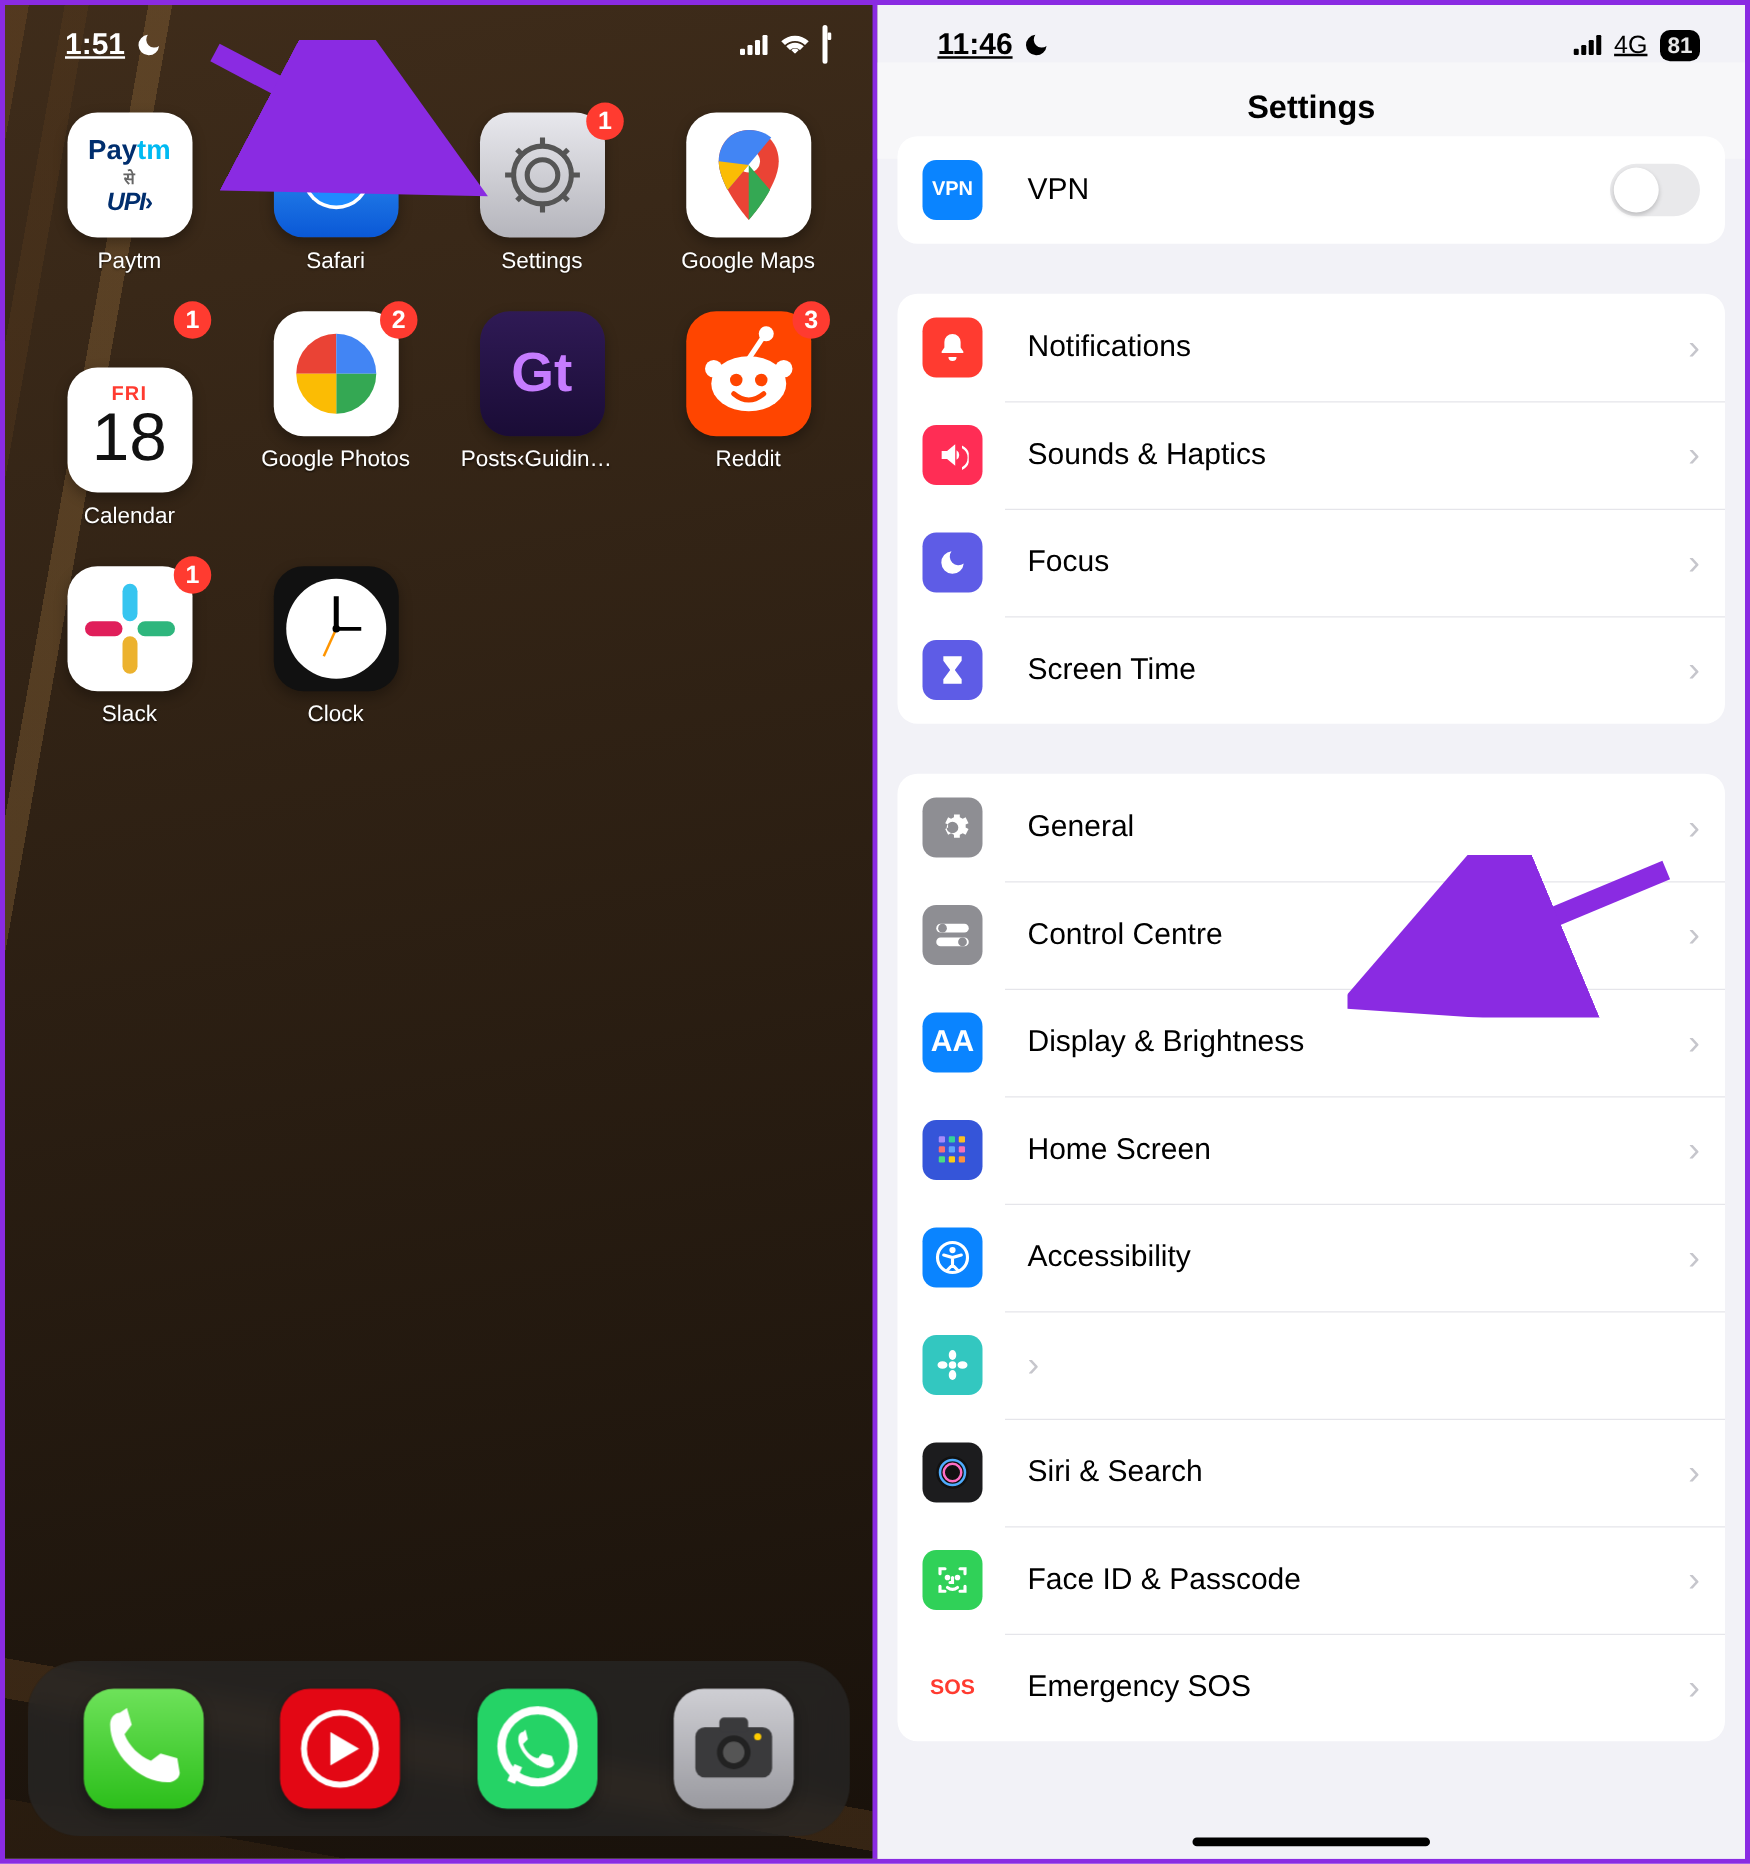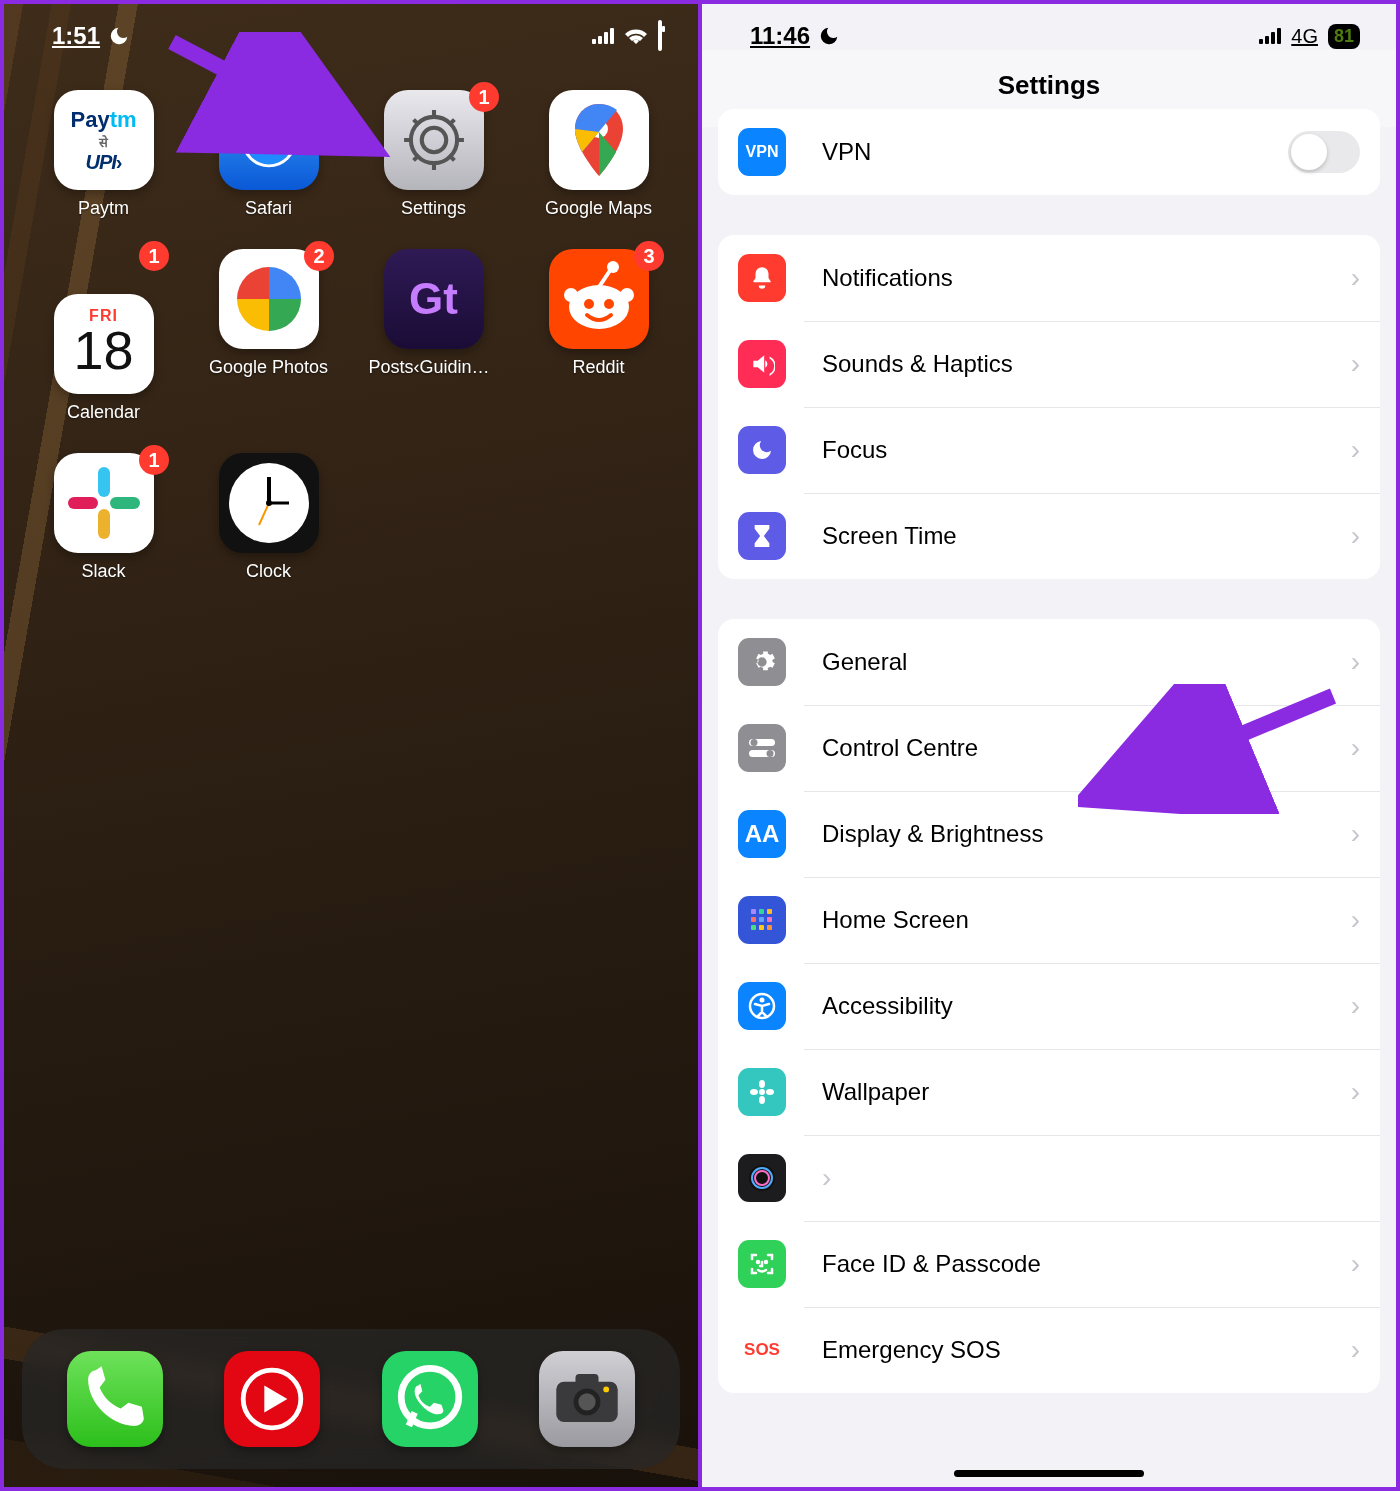--- a/index.html
+++ b/index.html
@@ -131,21 +131,21 @@
   .arrow {
     position:absolute;
     z-index:5;
   }
 
   
   .right .statusbar { color:#000; }
   .right .signal-bars span { background:#000; }
   .right .moon-icon svg path { fill:#000; }
   .batt-pill {
-    background:#000; color:#4d7c0f; border-radius:8px;
+    background:#000; color:#e5e5e5; border-radius:8px;
     font-size:18px; font-weight:700; padding:2px 6px;
   }
   .net-label { font-size:20px; font-weight:500; }
 
   .settings-title {
     text-align:center;
     font-size:26px; font-weight:700;
     padding: 20px 0 26px;
     background: #f7f7f9;
   }
@@ -544,31 +544,31 @@
           <svg width="26" height="26" viewBox="0 0 26 26">
             <circle cx="13" cy="13" r="3" fill="#fff"></circle>
             <g fill="#fff">
               <ellipse cx="13" cy="5" rx="3" ry="4"></ellipse>
               <ellipse cx="13" cy="21" rx="3" ry="4"></ellipse>
               <ellipse cx="5" cy="13" rx="4" ry="3"></ellipse>
               <ellipse cx="21" cy="13" rx="4" ry="3"></ellipse>
             </g>
           </svg>
         </div>
-      <div class="row-label">Wallpaper</div>
       <span class="chev">›</span>
     </div>
     <div class="row">
       <div class="row-icon ri-siri">
           <svg width="32" height="32" viewBox="0 0 32 32">
             <circle cx="16" cy="16" r="13" fill="#111"></circle>
             <circle cx="16" cy="16" r="10" fill="none" stroke="#4facfe" stroke-width="2"></circle>
             <circle cx="16" cy="16" r="7" fill="none" stroke="#ff6ec4" stroke-width="2"></circle>
           </svg>
         </div>
+      <div class="row-label">Siri &amp; Search</div>
       <span class="chev">›</span>
     </div>
     <div class="row">
       <div class="row-icon ri-faceid">
           <svg width="28" height="28" viewBox="0 0 28 28" fill="none" stroke="#fff" stroke-width="2.5" stroke-linecap="round">
             <path d="M4 9V5h4M24 9V5h-4M4 19v4h4M24 19v4h-4"></path>
             <circle cx="10" cy="12" r="1" fill="#fff"></circle>
             <circle cx="18" cy="12" r="1" fill="#fff"></circle>
             <path d="M14 12v4h-2M10 20q4 3 8 0"></path>
           </svg>

